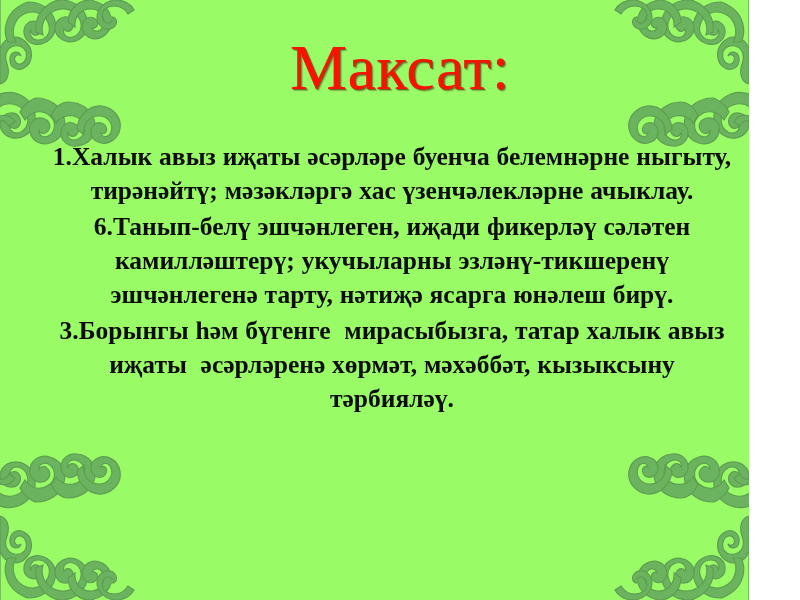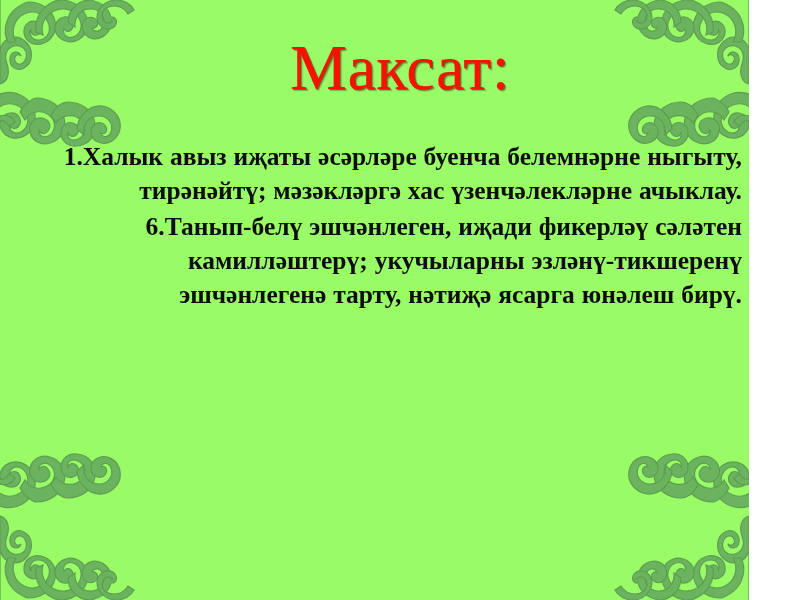--- a/index.html
+++ b/index.html
@@ -68,21 +68,21 @@
     left: 42px;
     width: 700px;
   }
   .para {
     font-family: "Liberation Serif", "DejaVu Serif", serif;
     font-size: 25.5px;
     line-height: 34px;
     font-weight: bold;
     color: #0d0d0d;
     margin: 0 0 2px 0;
-    text-align: right;
+    text-align: center;
     white-space: pre-wrap;
     word-spacing: 0.5px;
   }
 </style>
 </head>
 <body>
 
 <div class="slide">
 
   <div class="ornament orn-tl">
@@ -153,15 +153,16 @@
     </svg>
   </div>
 
   <div class="title-wrap">
     <span class="title">Максат:</span>
   </div>
 
   <div class="body-copy">
     <p class="para">1.Халык авыз иҗаты әсәрләре буенча белемнәрне ныгыту, тирәнәйтү; мәзәкләргә хас үзенчәлекләрне ачыклау.</p>
     <p class="para">6.Танып-белү эшчәнлеген, иҗади фикерләү сәләтен камилләштерү; укучыларны эзләнү-тикшеренү эшчәнлегенә тарту, нәтиҗә ясарга юнәлеш бирү.</p>
+    <p class="para">3.Борынгы һәм бүгенге  мирасыбызга, татар халык авыз иҗаты  әсәрләренә хөрмәт, мәхәббәт, кызыксыну  тәрбияләү.</p>
   </div>
 
 </div>
 
 </body></html>

